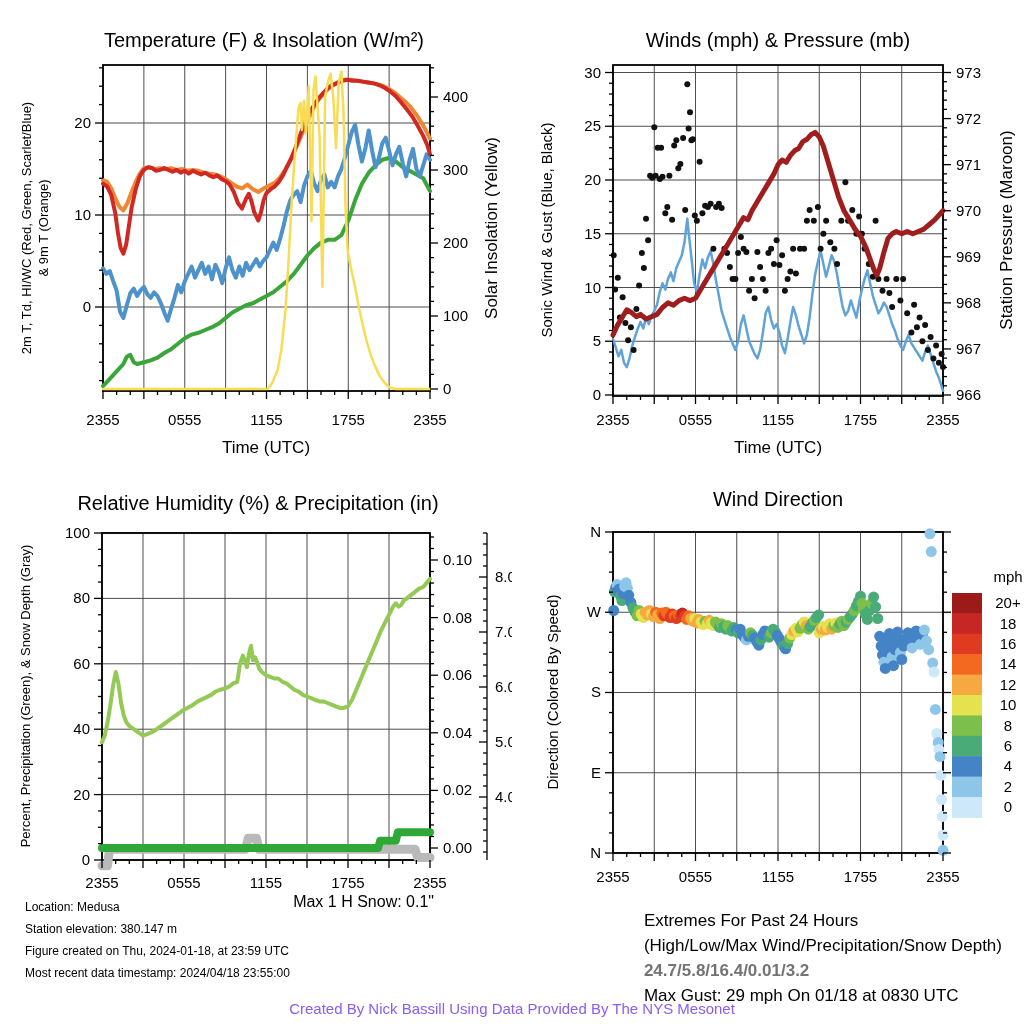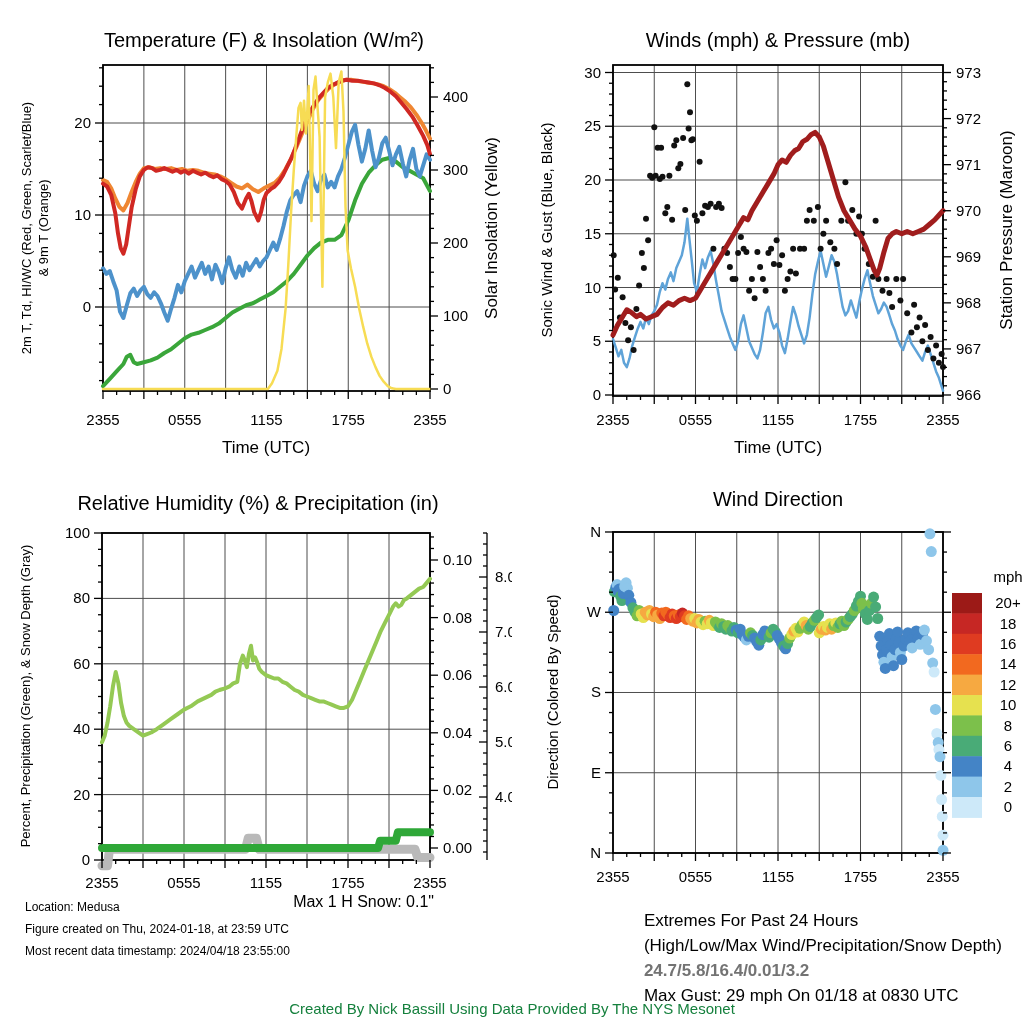--- a/index.html
+++ b/index.html
@@ -12,21 +12,21 @@
   .axmed{font-size:15px;text-anchor:middle;}
   .axsm{font-size:13px;text-anchor:middle;}
   .tick{font-size:15px;}
   .note{font-size:16px;text-anchor:end;}
   line.grid{stroke:#4d4d4d;stroke-width:1;}
   rect.border{fill:none;stroke:#000;stroke-width:1.8;}
   line.tk{stroke:#000;stroke-width:1.3;}
   #footer-left{position:absolute;left:25px;top:896px;font-size:12px;line-height:22px;}
   #footer-right{position:absolute;right:22px;top:908px;text-align:left;font-size:17px;line-height:25px;}
   #footer-right .red{font-weight:bold;}
-  #credit{position:absolute;left:0;right:0;top:1000px;text-align:center;font-size:15px;color:#15803d;}
+  #credit{position:absolute;left:0;right:0;top:1000px;text-align:center;font-size:15px;color:#8b5cf6;}
 </style>
 </head>
 <body>
 
 <div class="page">
 
   <svg id="chart-temp" class="quad" style="left:0;top:0" width="512" height="470">
     <text class="title" x="264" y="47">Temperature (F) &amp; Insolation (W/m²)</text>
     <text class="axsm" x="31" y="228" transform="rotate(-90 31 228)">2m T, Td, HI/WC (Red, Green, Scarlet/Blue)</text>
     <text class="axsm" x="48" y="228" transform="rotate(-90 48 228)">&amp; 9m T (Orange)</text>
@@ -836,20 +836,21 @@
         <text x="496" y="301.4" class="tick" text-anchor="middle">4</text>
         <rect x="440" y="306.6" width="30" height="20.9" fill="#8ec6ea"></rect>
         <text x="496" y="321.8" class="tick" text-anchor="middle">2</text>
         <rect x="440" y="327.0" width="30" height="20.9" fill="#cde9f9"></rect>
         <text x="496" y="342.2" class="tick" text-anchor="middle">0</text>
       </g>
   </svg>
 
   <div id="footer-left">
     <div>Location: Medusa</div>
+    <div>Station elevation: 380.147 m</div>
     <div>Figure created on Thu, 2024-01-18, at 23:59 UTC</div>
     <div>Most recent data timestamp: 2024/04/18 23:55:00</div>
   </div>
 
   <div id="footer-right">
     <div>Extremes For Past 24 Hours</div>
     <div>(High/Low/Max Wind/Precipitation/Snow Depth)</div>
     <div class="red" style="color: #737373;">24.7/5.8/16.4/0.01/3.2</div>
     <div>Max Gust: 29 mph On 01/18 at 0830 UTC</div>
   </div>

